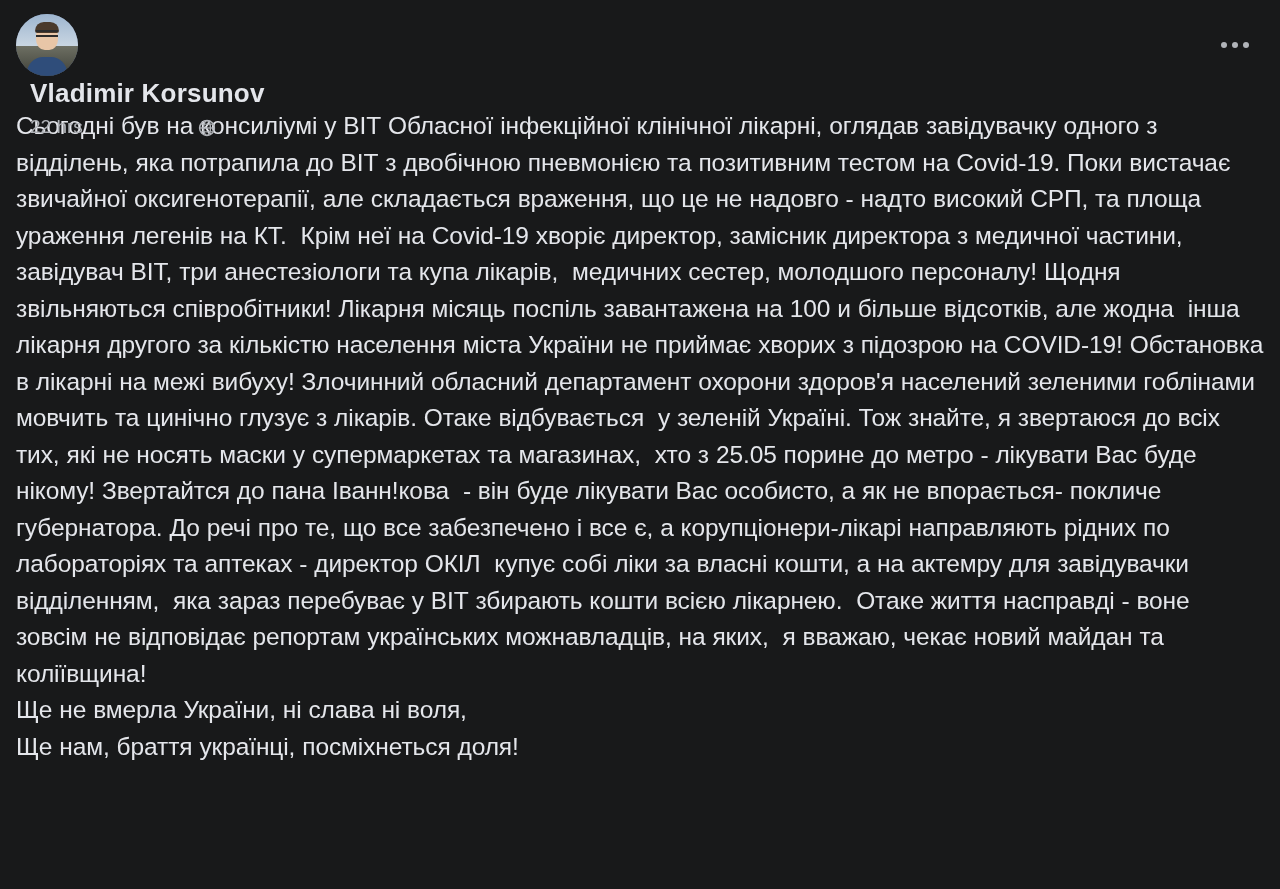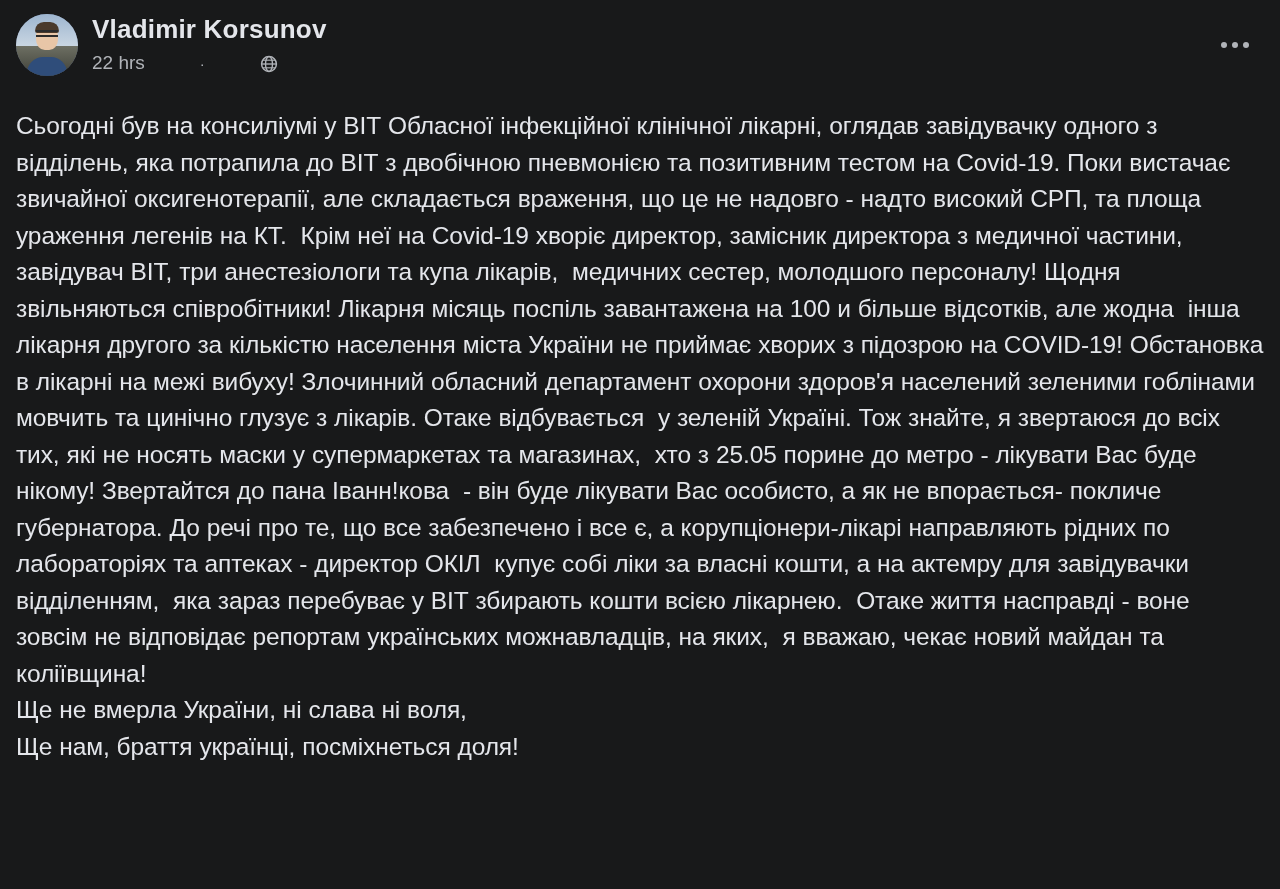--- a/index.html
+++ b/index.html
@@ -19,20 +19,21 @@
     width: 1280px;
     height: 889px;
     box-sizing: border-box;
     padding: 12px 16px 0 16px;
   }
   .post-header {
     display: flex;
     align-items: flex-start;
     position: relative;
     height: 86px;
+    flex-direction: column;
   }
   .avatar {
     width: 62px;
     height: 62px;
     border-radius: 50%;
     flex: 0 0 62px;
     margin-top: 2px;
     overflow: hidden;
     background: #5b6a86;
     position: relative;

